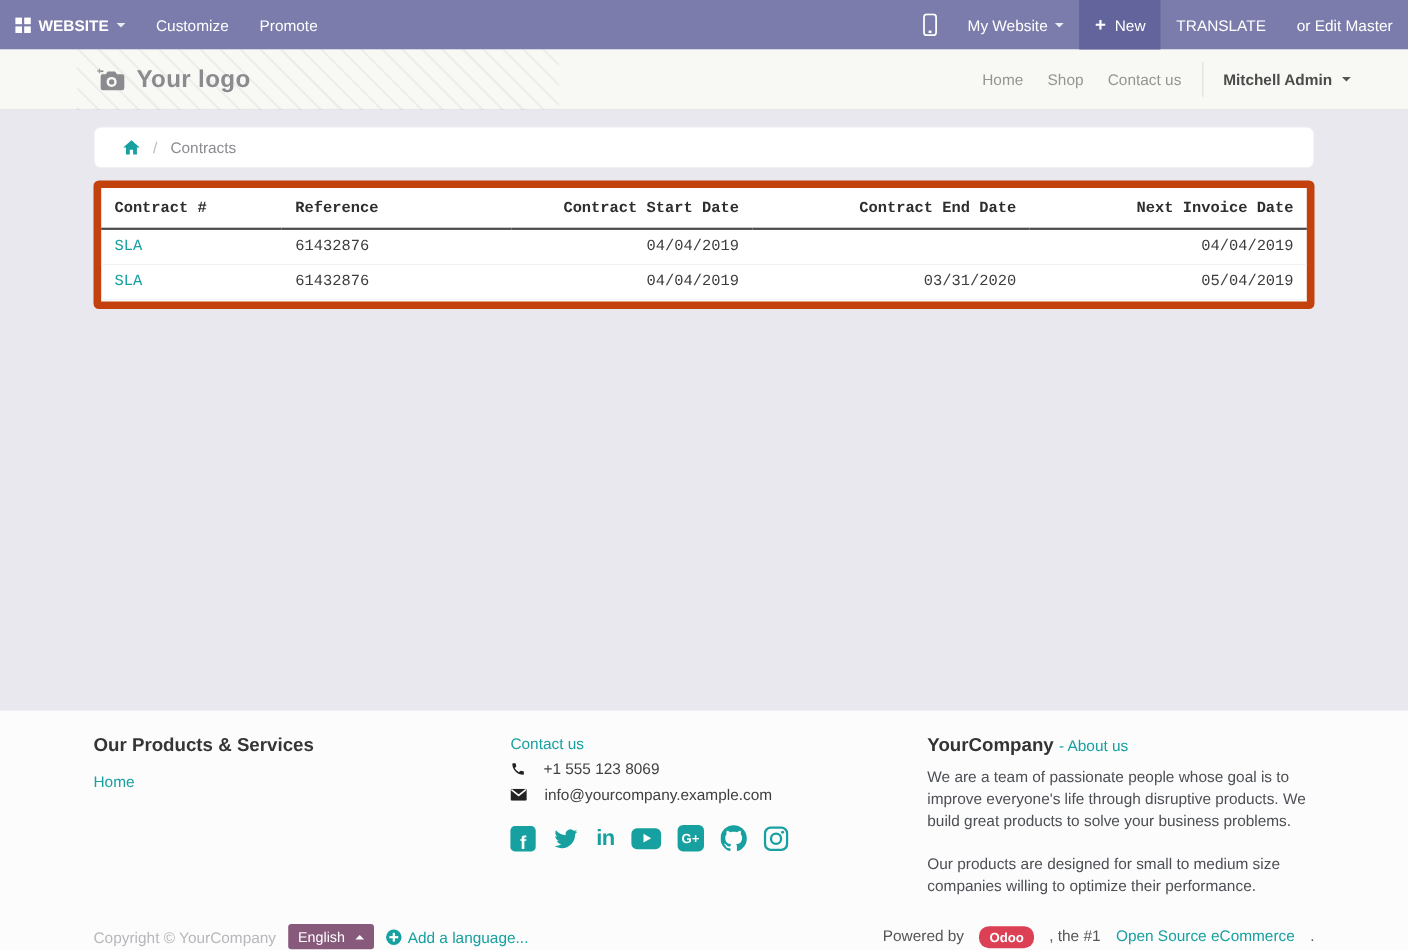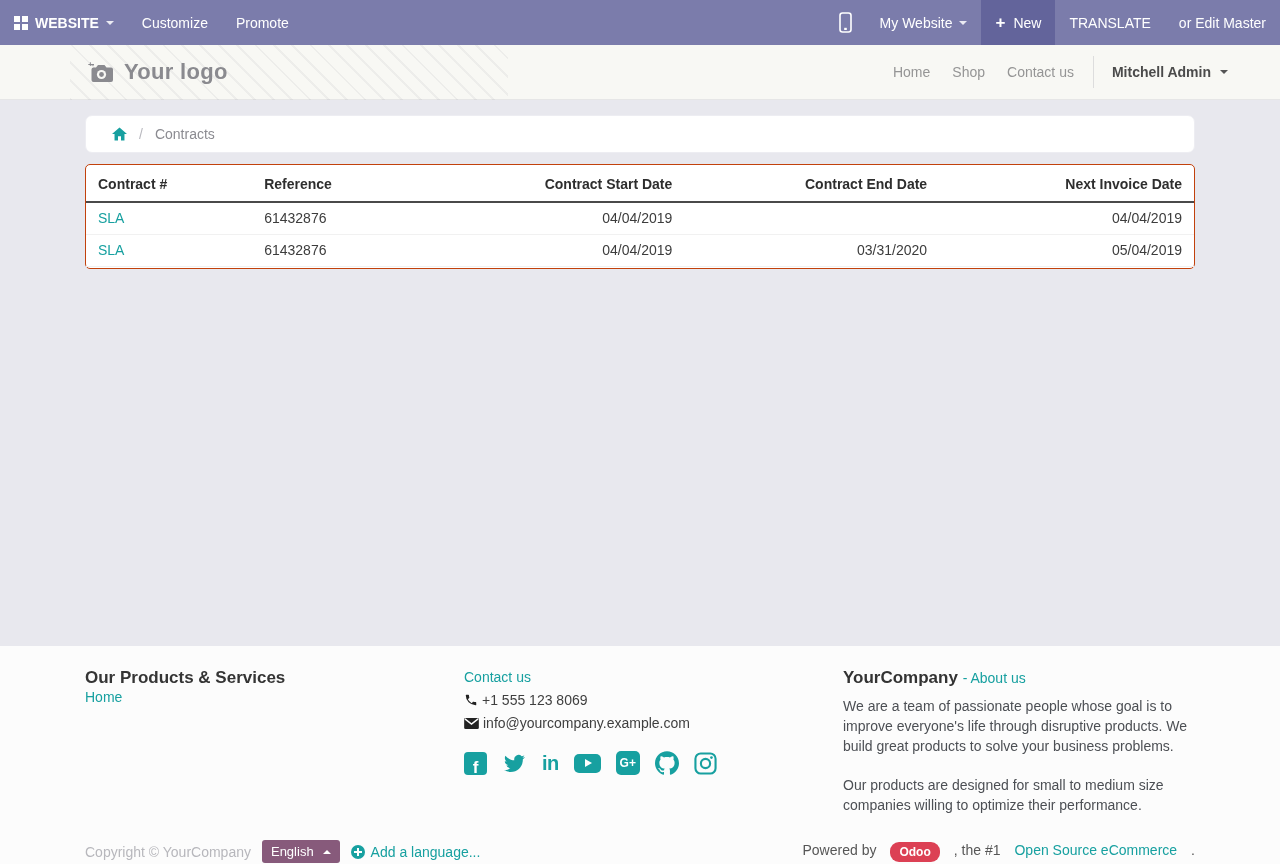--- a/index.html
+++ b/index.html
@@ -42,37 +42,37 @@
   
   .content { height:531px; background:#e8e8ee; }
   .container { width:1110px; margin:0 auto; }
   .breadcrumb-card { background:#fff; border-radius:7px; height:38px; display:flex;
                      align-items:center; padding:0 26px; margin-top:15px;
                      border:1px solid #ededf2; font-size:14px; }
   .crumb-sep { color:#b9b9bf; margin:0 12px; }
   .crumb-current { color:#8b8b91; }
 
   .table-card { background:#fff; border-radius:5px; margin-top:11px; padding-bottom:1px;
-                border:1px solid #c2410c; }
+                border:7px solid #c2410c;font-family:Liberation Mono, monospace; }
   table { width:100%; border-collapse:collapse; font-size:14px; table-layout:fixed; }
   th { text-align:left; font-weight:700; color:#2e2e2e; padding:11px 12px 9px;
        border-bottom:2px solid #4a4a4a; }
   td { padding:7px 12px 8px; color:#3c3c3c; border-bottom:1px solid #f1f1f1; }
   tbody tr:last-child td { border-bottom:1px solid #f1f1f1; }
   .c1{width:15%;} .c2{width:19%;} .c3{width:20%;} .c4{width:23%;} .c5{width:23%;}
   .num { text-align:right; }
   a.teal, .teal-link { color:#17a0a0; text-decoration:none; }
 
   
   .footer { height:233px; background:#fcfcfc; padding-top:22px; }
   .fcols { display:flex; }
   .fcol1 { width:380px; } .fcol2 { width:380px; } .fcol3 { flex:1; }
-  .fhead { font-size:17px; font-weight:700; color:#353535; }
+  .fhead { font-size:17px; font-weight:700; color:#353535; margin-bottom:14px; }
   .flink { font-size:14px; display:inline-block; margin-bottom:7px; }
-  .contact-line { display:flex; align-items:center; gap:4px; font-size:14px;
+  .contact-line { display:flex; align-items:center; gap:16px; font-size:14px;
                   color:#3f3f3f; margin-bottom:7px; }
   .social-row { display:flex; align-items:center; gap:15px; margin-top:20px; }
   .social-row > * { display:flex; align-items:center; justify-content:center; }
   .fb-box { width:23px; height:23px; background:#17a0a0; border-radius:4px;
             color:#fff; font-weight:700; font-size:17px; display:flex;
             align-items:flex-end; justify-content:center; line-height:15px; overflow:hidden; }
   .in-text { color:#17a0a0; font-weight:800; font-size:20px; letter-spacing:-.5px; }
   .yt-box { width:27px; height:19px; background:#17a0a0; border-radius:5px;
             display:flex; align-items:center; justify-content:center; }
   .yt-tri { width:0; height:0; border-left:7px solid #fff;

